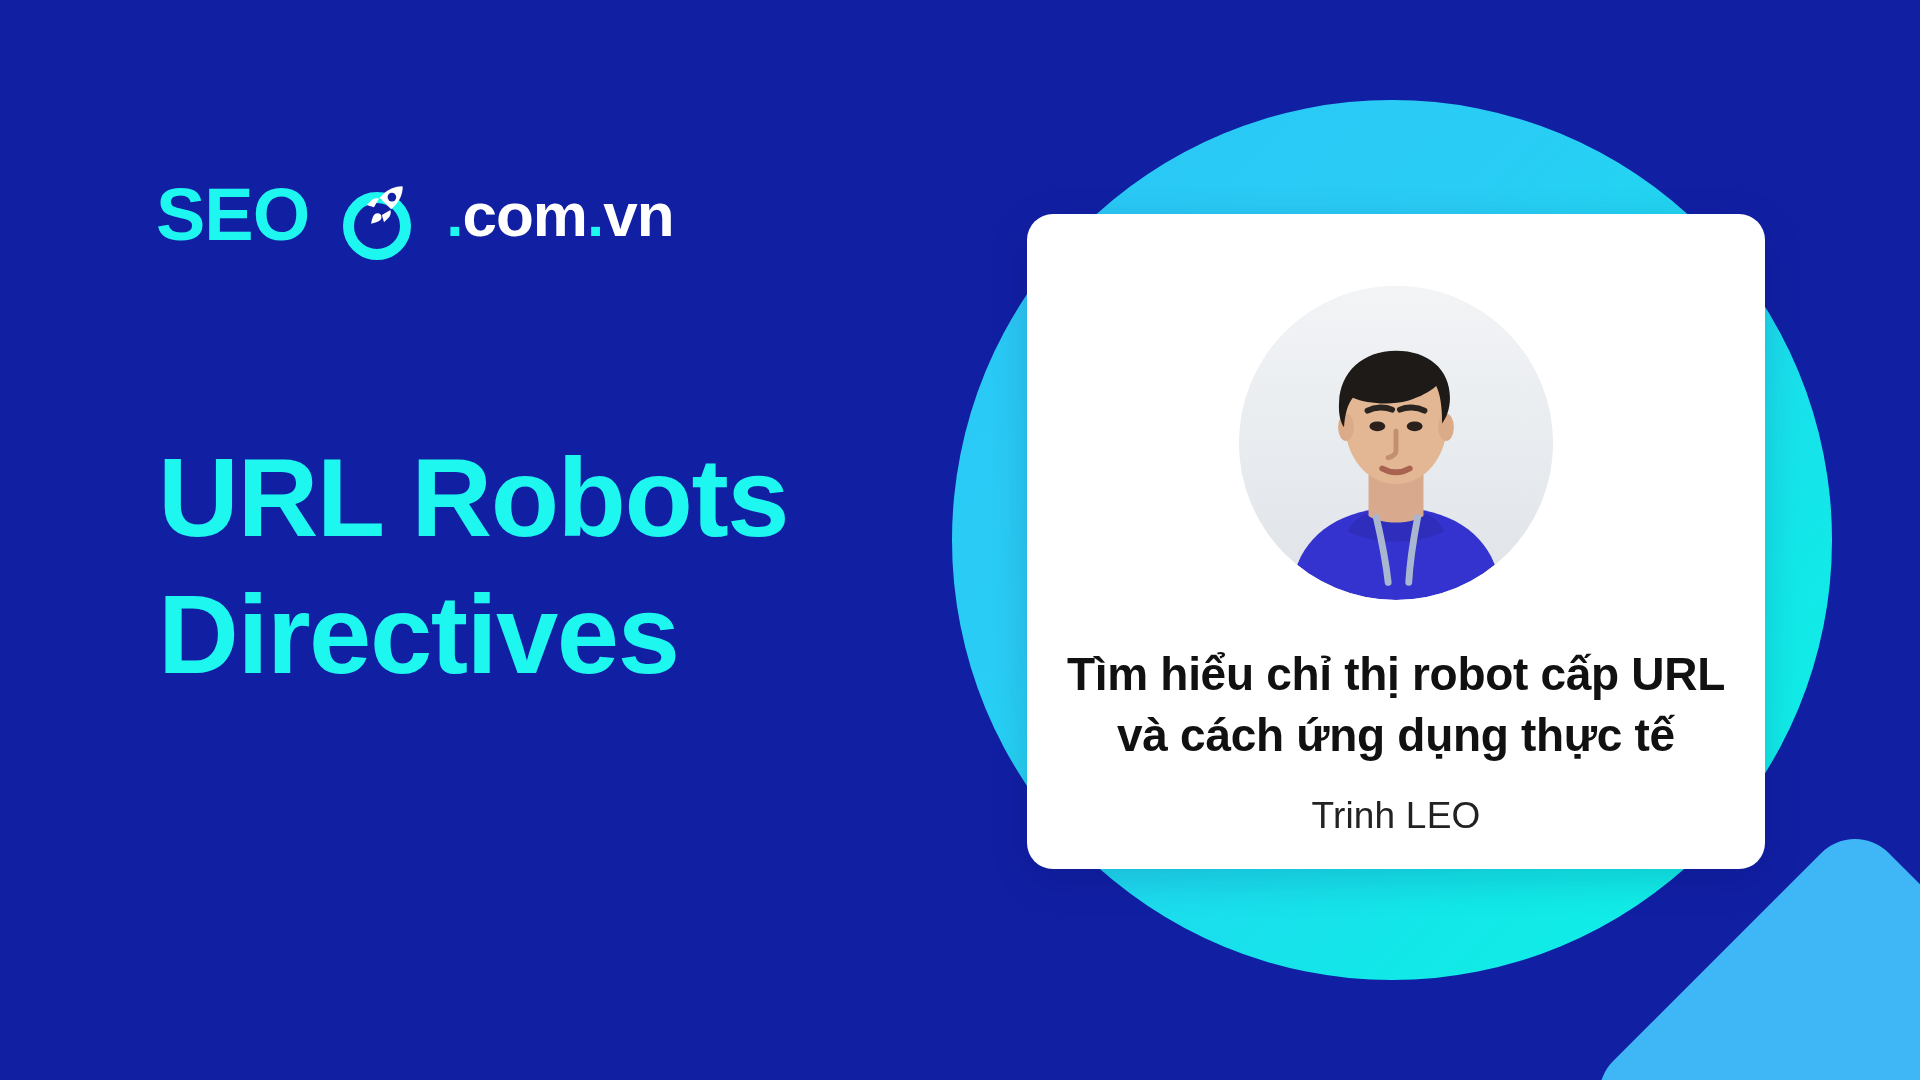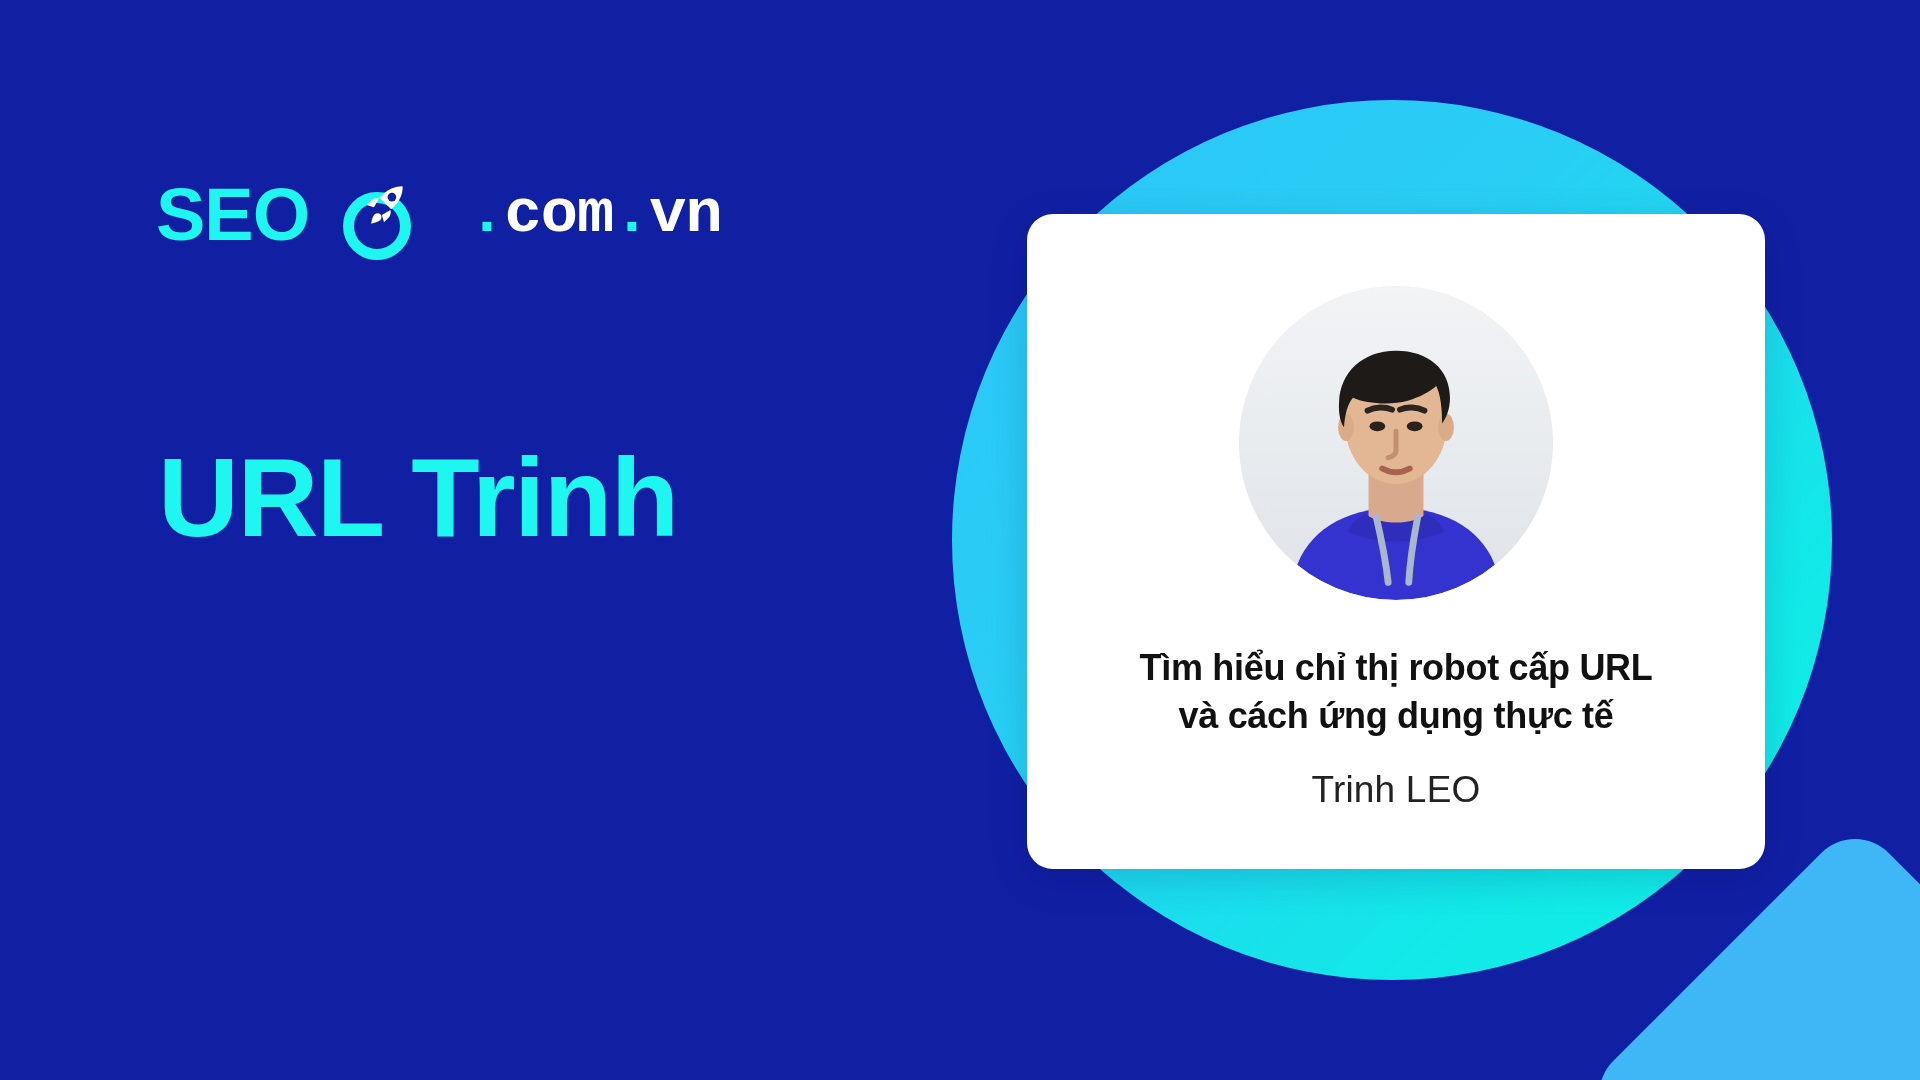--- a/index.html
+++ b/index.html
@@ -92,22 +92,21 @@
     top: -4px;
     width: 46px;
     height: 46px;
   }
   .logo-tld {
     font-size: 62px;
     font-weight: 700;
     letter-spacing: -1px;
     color: #ffffff;
     line-height: 1;
-    margin-left: 34px;
-    font-family: Liberation Mono, monospace;
+    margin-left: 12px;
   }
   .logo-dot { color: #1ef6f0; }
 
   .tagline {
     position: absolute;
     left: 156px;
     top: 297px;
     font-size: 41px;
     font-weight: 400;
     color: #ffffff;
@@ -155,21 +154,21 @@
     background: #e9ecef;
     position: relative;
     flex: none;
   }
   .avatar svg { display: block; width: 100%; height: 100%; }
 
   .card-title {
     margin-top: 44px;
     width: 660px;
     text-align: center;
-    font-size: 36px;
+    font-size: 46px;
     font-weight: 700;
     line-height: 1.32;
     color: #111111;
     letter-spacing: -0.3px;
   }
   .card-title .t-line { display: block; }
 
   .card-author {
     margin-top: 30px;
     font-size: 37px;
@@ -200,21 +199,22 @@
           <path d="M19 45c-3 3-4 8-5 13 5-1 10-2 13-5 2-2 2-6 0-8s-6-2-8 0z" fill="#ffffff"></path>
         </svg>
       </span>
       <span class="logo-tld">
         <span class="logo-dot">.</span><span>com</span><span class="logo-dot">.</span><span>vn</span>
       </span>
     </div>
 
 
     <div class="headline">
-      <div class="headline-line hl-cyan">URL Trinh</div>
+      <div class="headline-line hl-cyan">URL Robots</div>
+      <div class="headline-line hl-cyan">Directives</div>
     </div>
 
   </div>
 
   <div class="card">
 
     <div class="avatar">
       <svg viewBox="0 0 320 320">
         <defs>
           <clipPath id="avClip">

